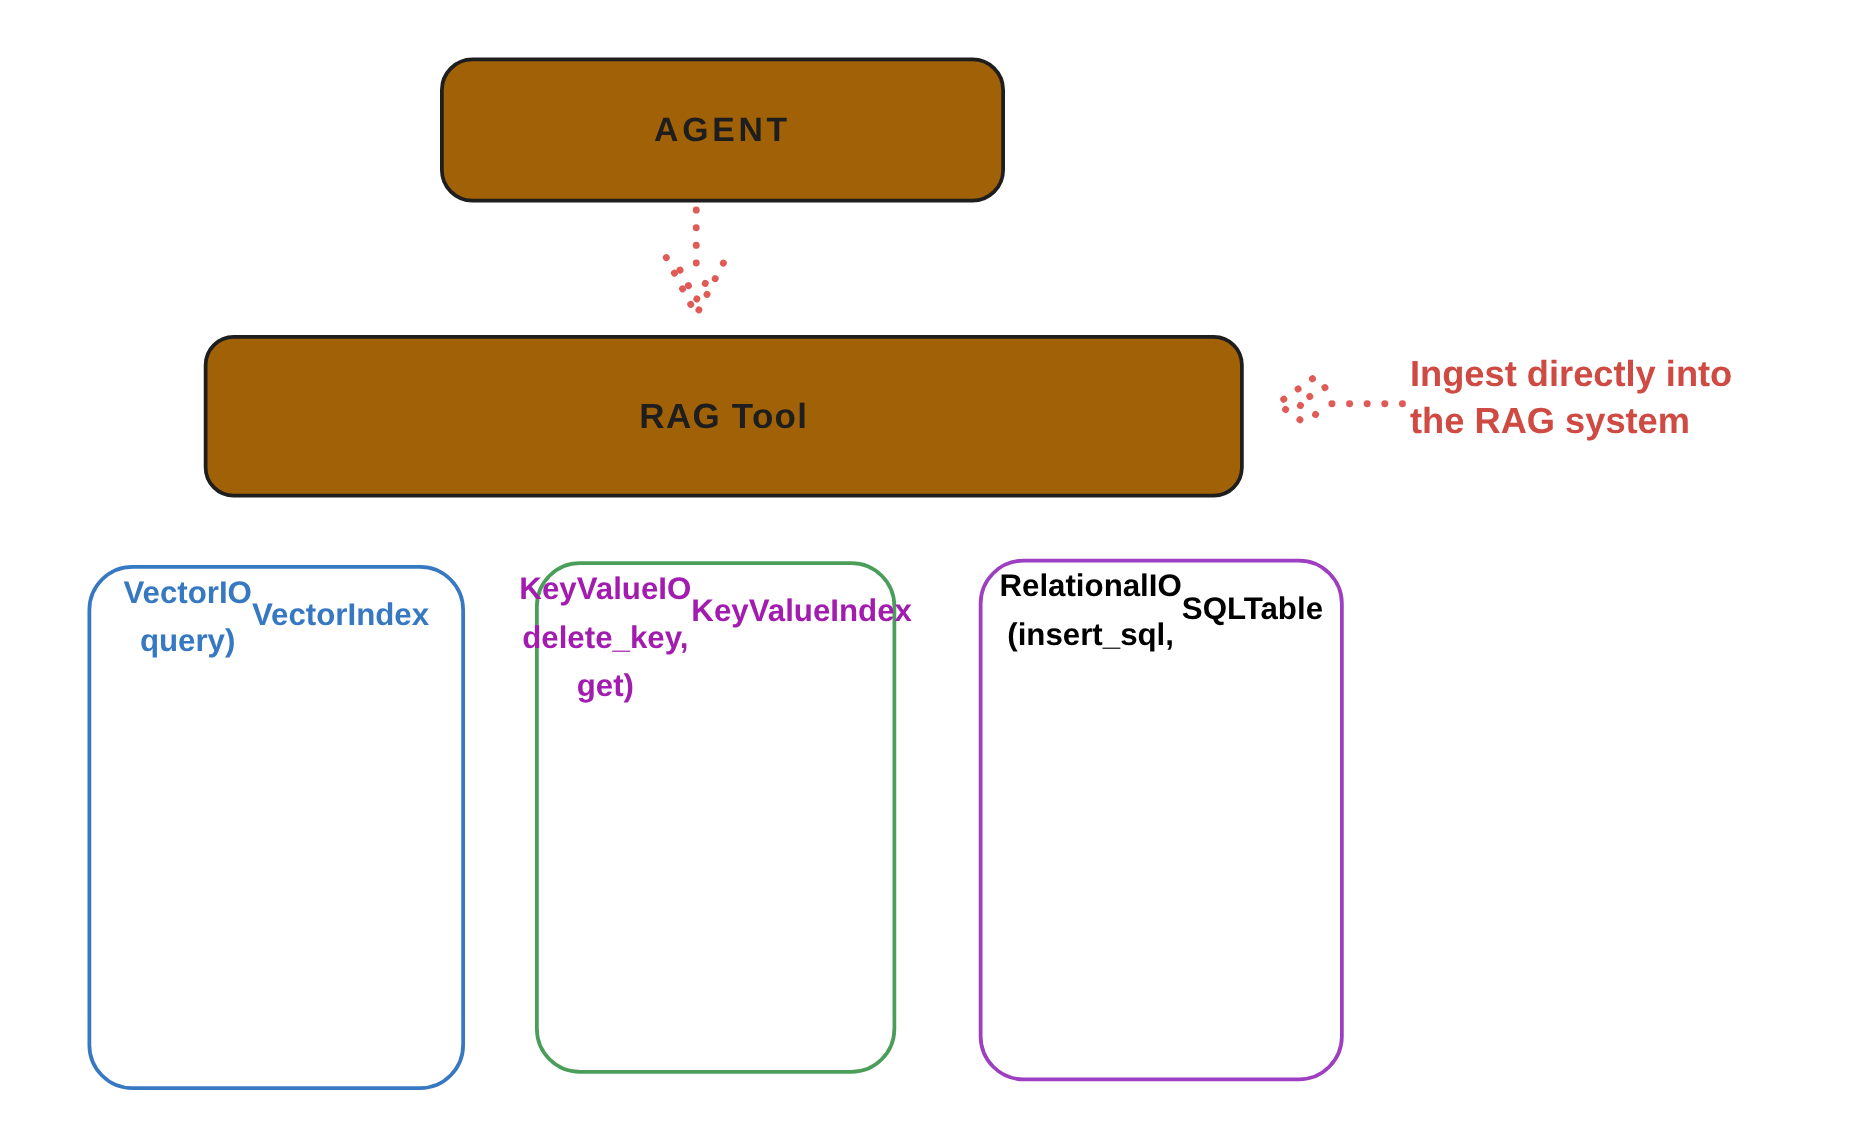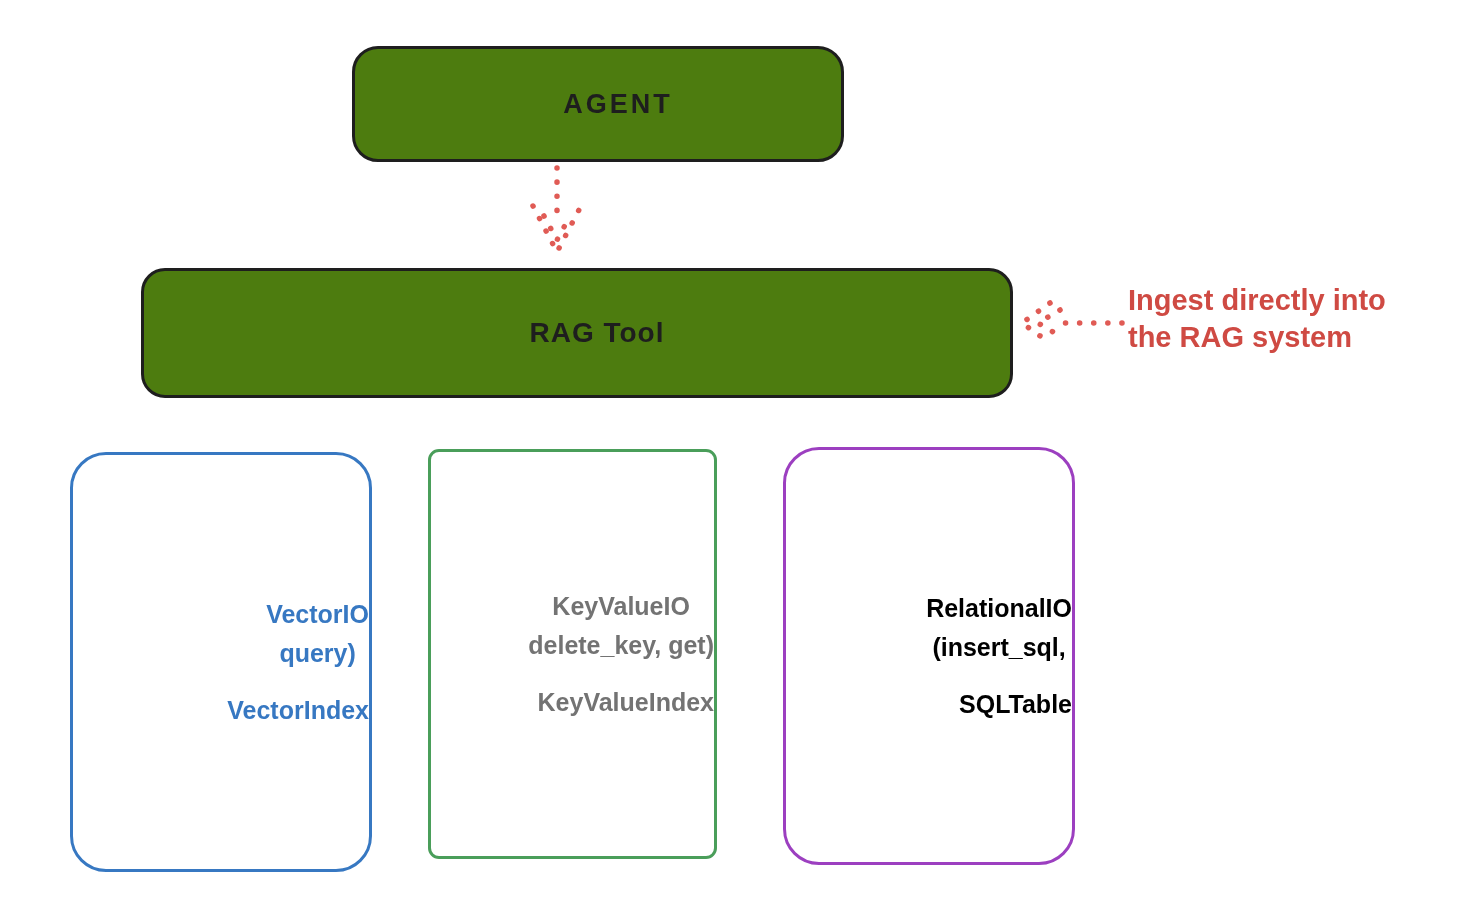--- a/index.html
+++ b/index.html
@@ -11,53 +11,52 @@
     overflow: hidden;
     font-family: "Liberation Sans", sans-serif;
     color: #1e1e1e;
   }
 
   
   .outline-box {
     position: absolute;
     border: 3.5px solid #1e1e1e;
     border-radius: 26px;
-    background: #4d7c0f;
+    background: #a16207;
     display: flex;
     align-items: center;
     justify-content: center;
-    padding-left: 40px;
   }
   .agent-box { left: 352px; top: 46px; width: 446px; height: 110px; }
-  .rag-box   { left: 141px; top: 268px; width: 826px; height: 124px; border-radius: 24px; }
+  .rag-box   { left: 163px; top: 268px; width: 826px; height: 124px; border-radius: 24px; }
   .agent-label {
     font-size: 27px; font-weight: 700; letter-spacing: 3px;
   }
   .rag-label {
     font-size: 28px; font-weight: 600; letter-spacing: 1px;
   }
 
   
   .store-box {
     position: absolute;
     border-width: 3.5px;
     border-style: solid;
     border-radius: 36px;
     background: #ffffff;
     display: flex;
-    flex-direction: column;
+    flex-direction: row;
     justify-content: center;
-    align-items: flex-end;
+    align-items: flex-start;
     text-align: center;
     font-size: 25px;
     font-weight: 700;
     line-height: 39px;
   }
   .store-box.vector     { left: 70px;  top: 452px; width: 296px; height: 414px; border-color: #3778c2; color: #3778c2; }
-  .store-box.keyvalue   { left: 428px; top: 449px; width: 283px; height: 404px; border-color: #4a9e5a; color: #737373; border-radius: 11px; }
+  .store-box.keyvalue   { left: 428px; top: 449px; width: 283px; height: 404px; border-color: #4a9e5a; color: #a21caf; }
   .store-box.relational { left: 783px; top: 447px; width: 286px; height: 412px; border-color: #9c3fc0; color: #000000; }
   .store-index { margin-top: 18px; }
 
   
   .annotation-text {
     position: absolute;
     left: 1128px; top: 282px; width: 350px;
     text-align: left;
     color: #cf4a43;
     font-size: 29px;

